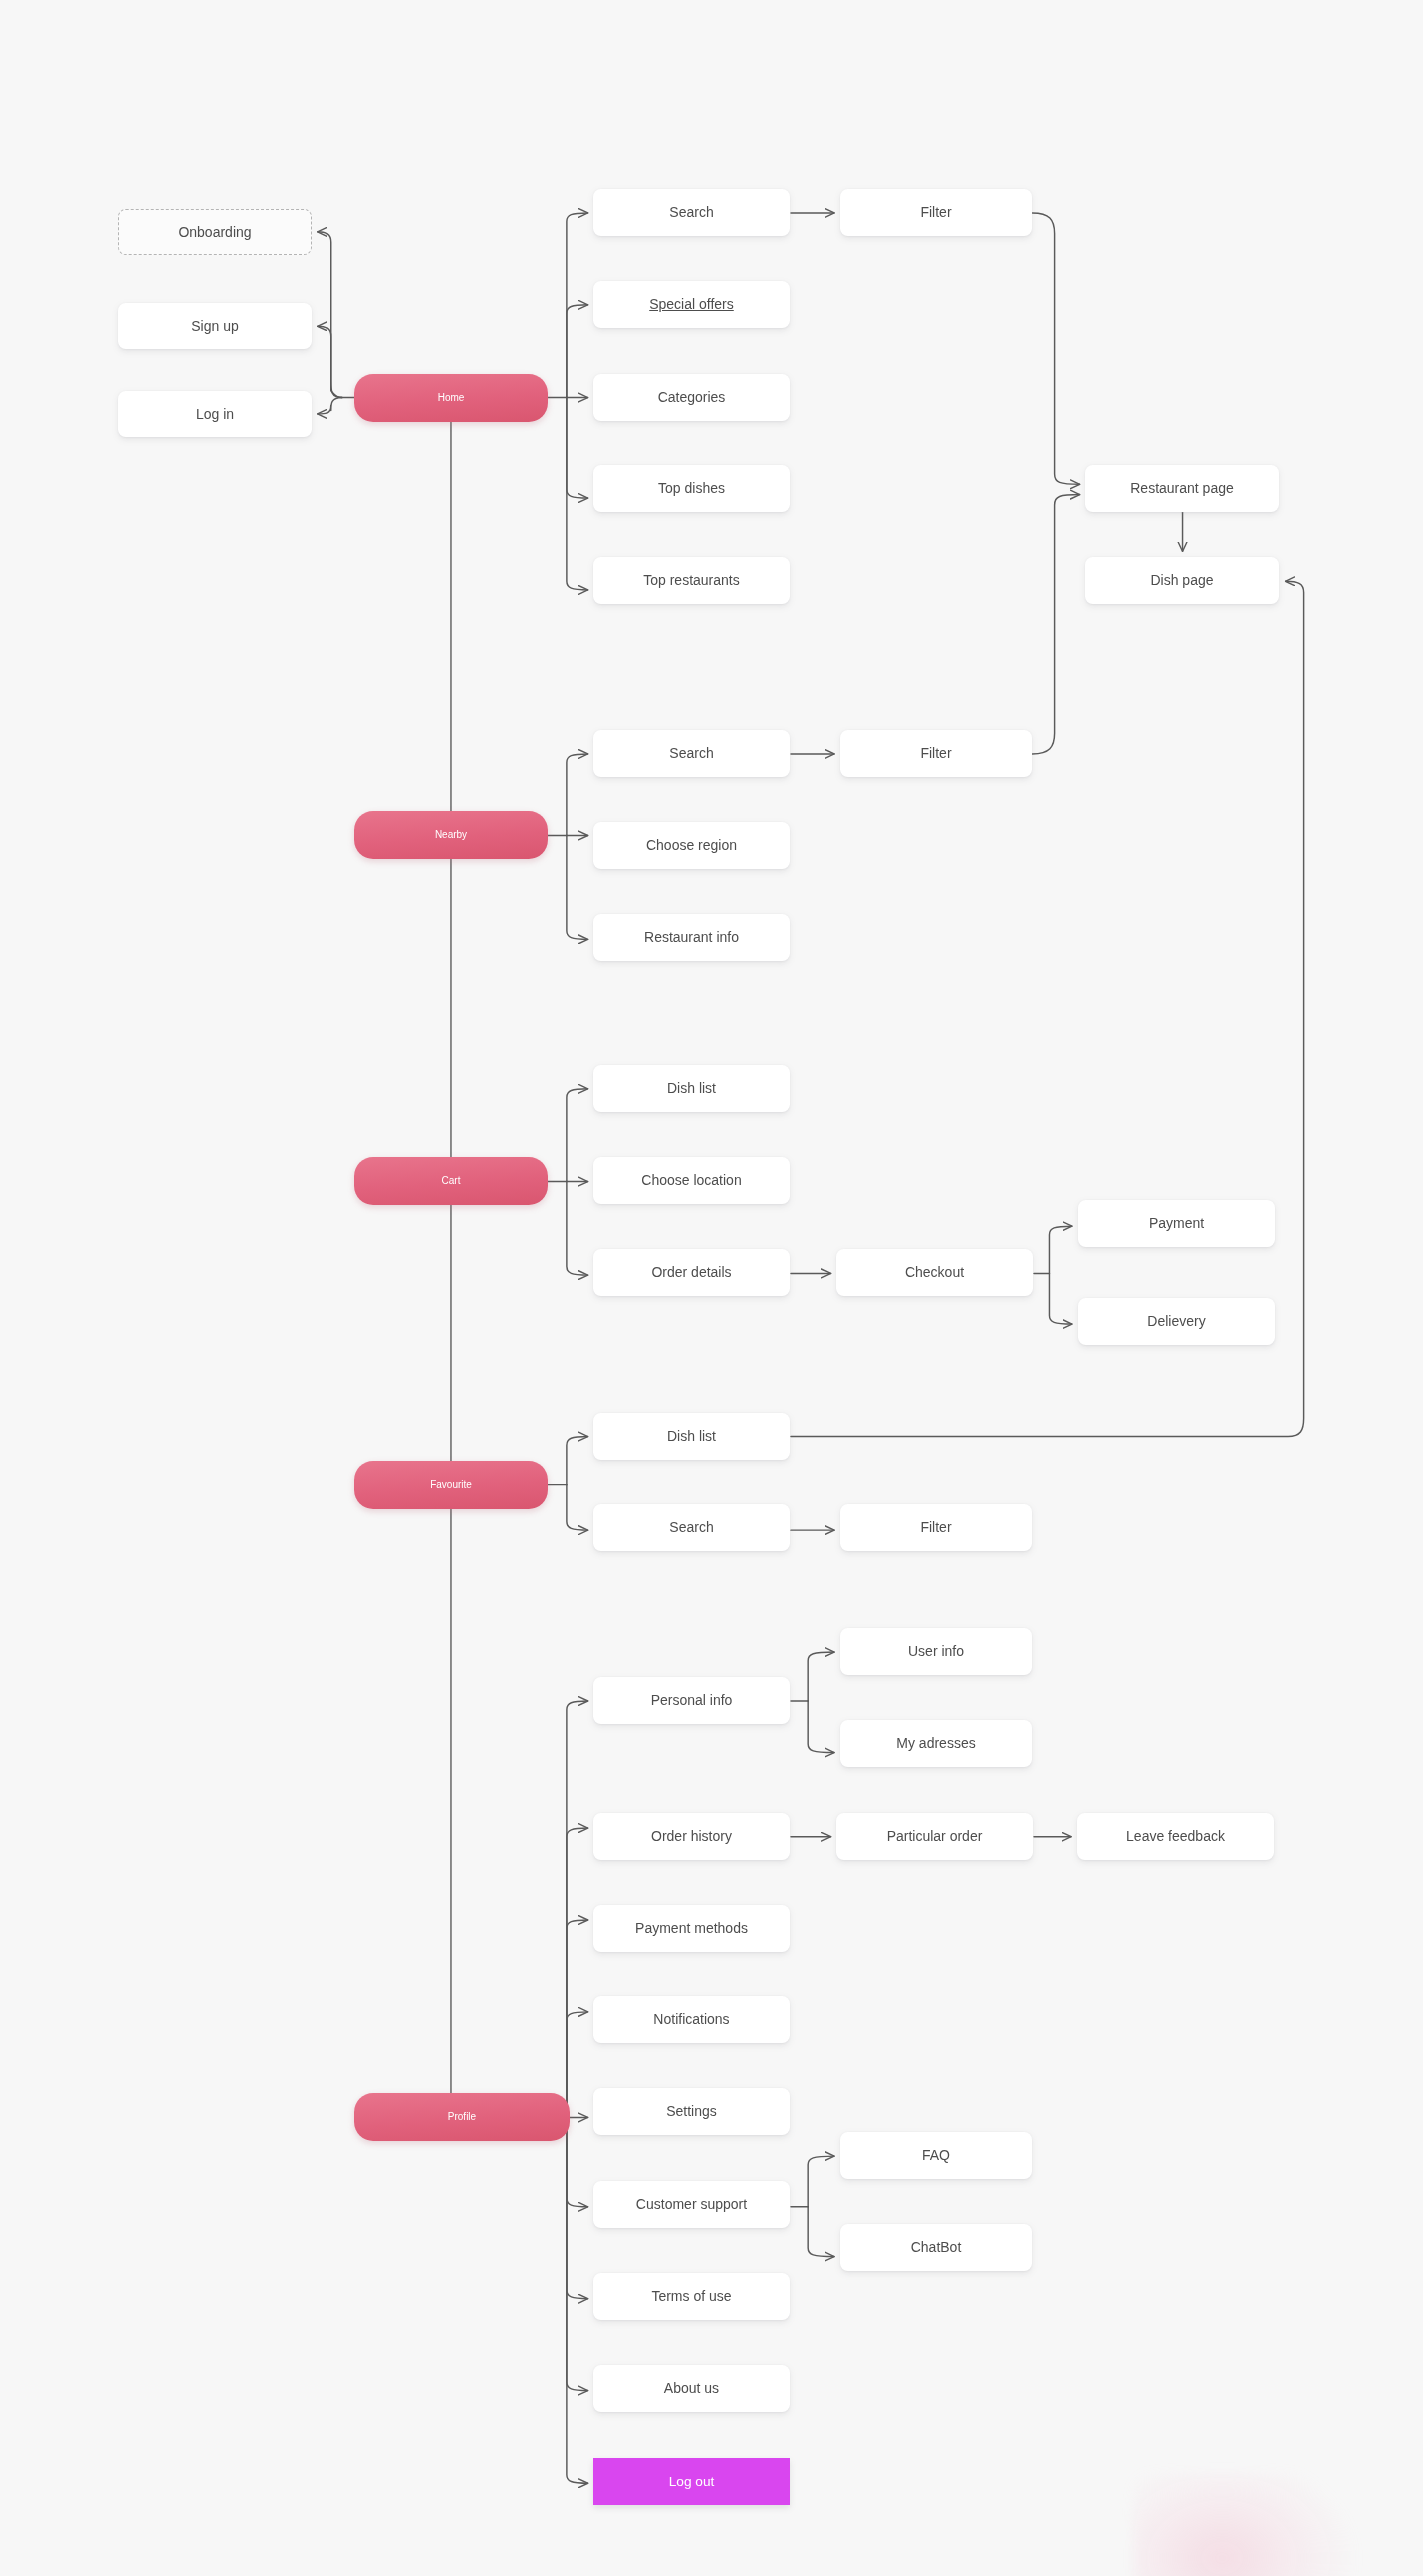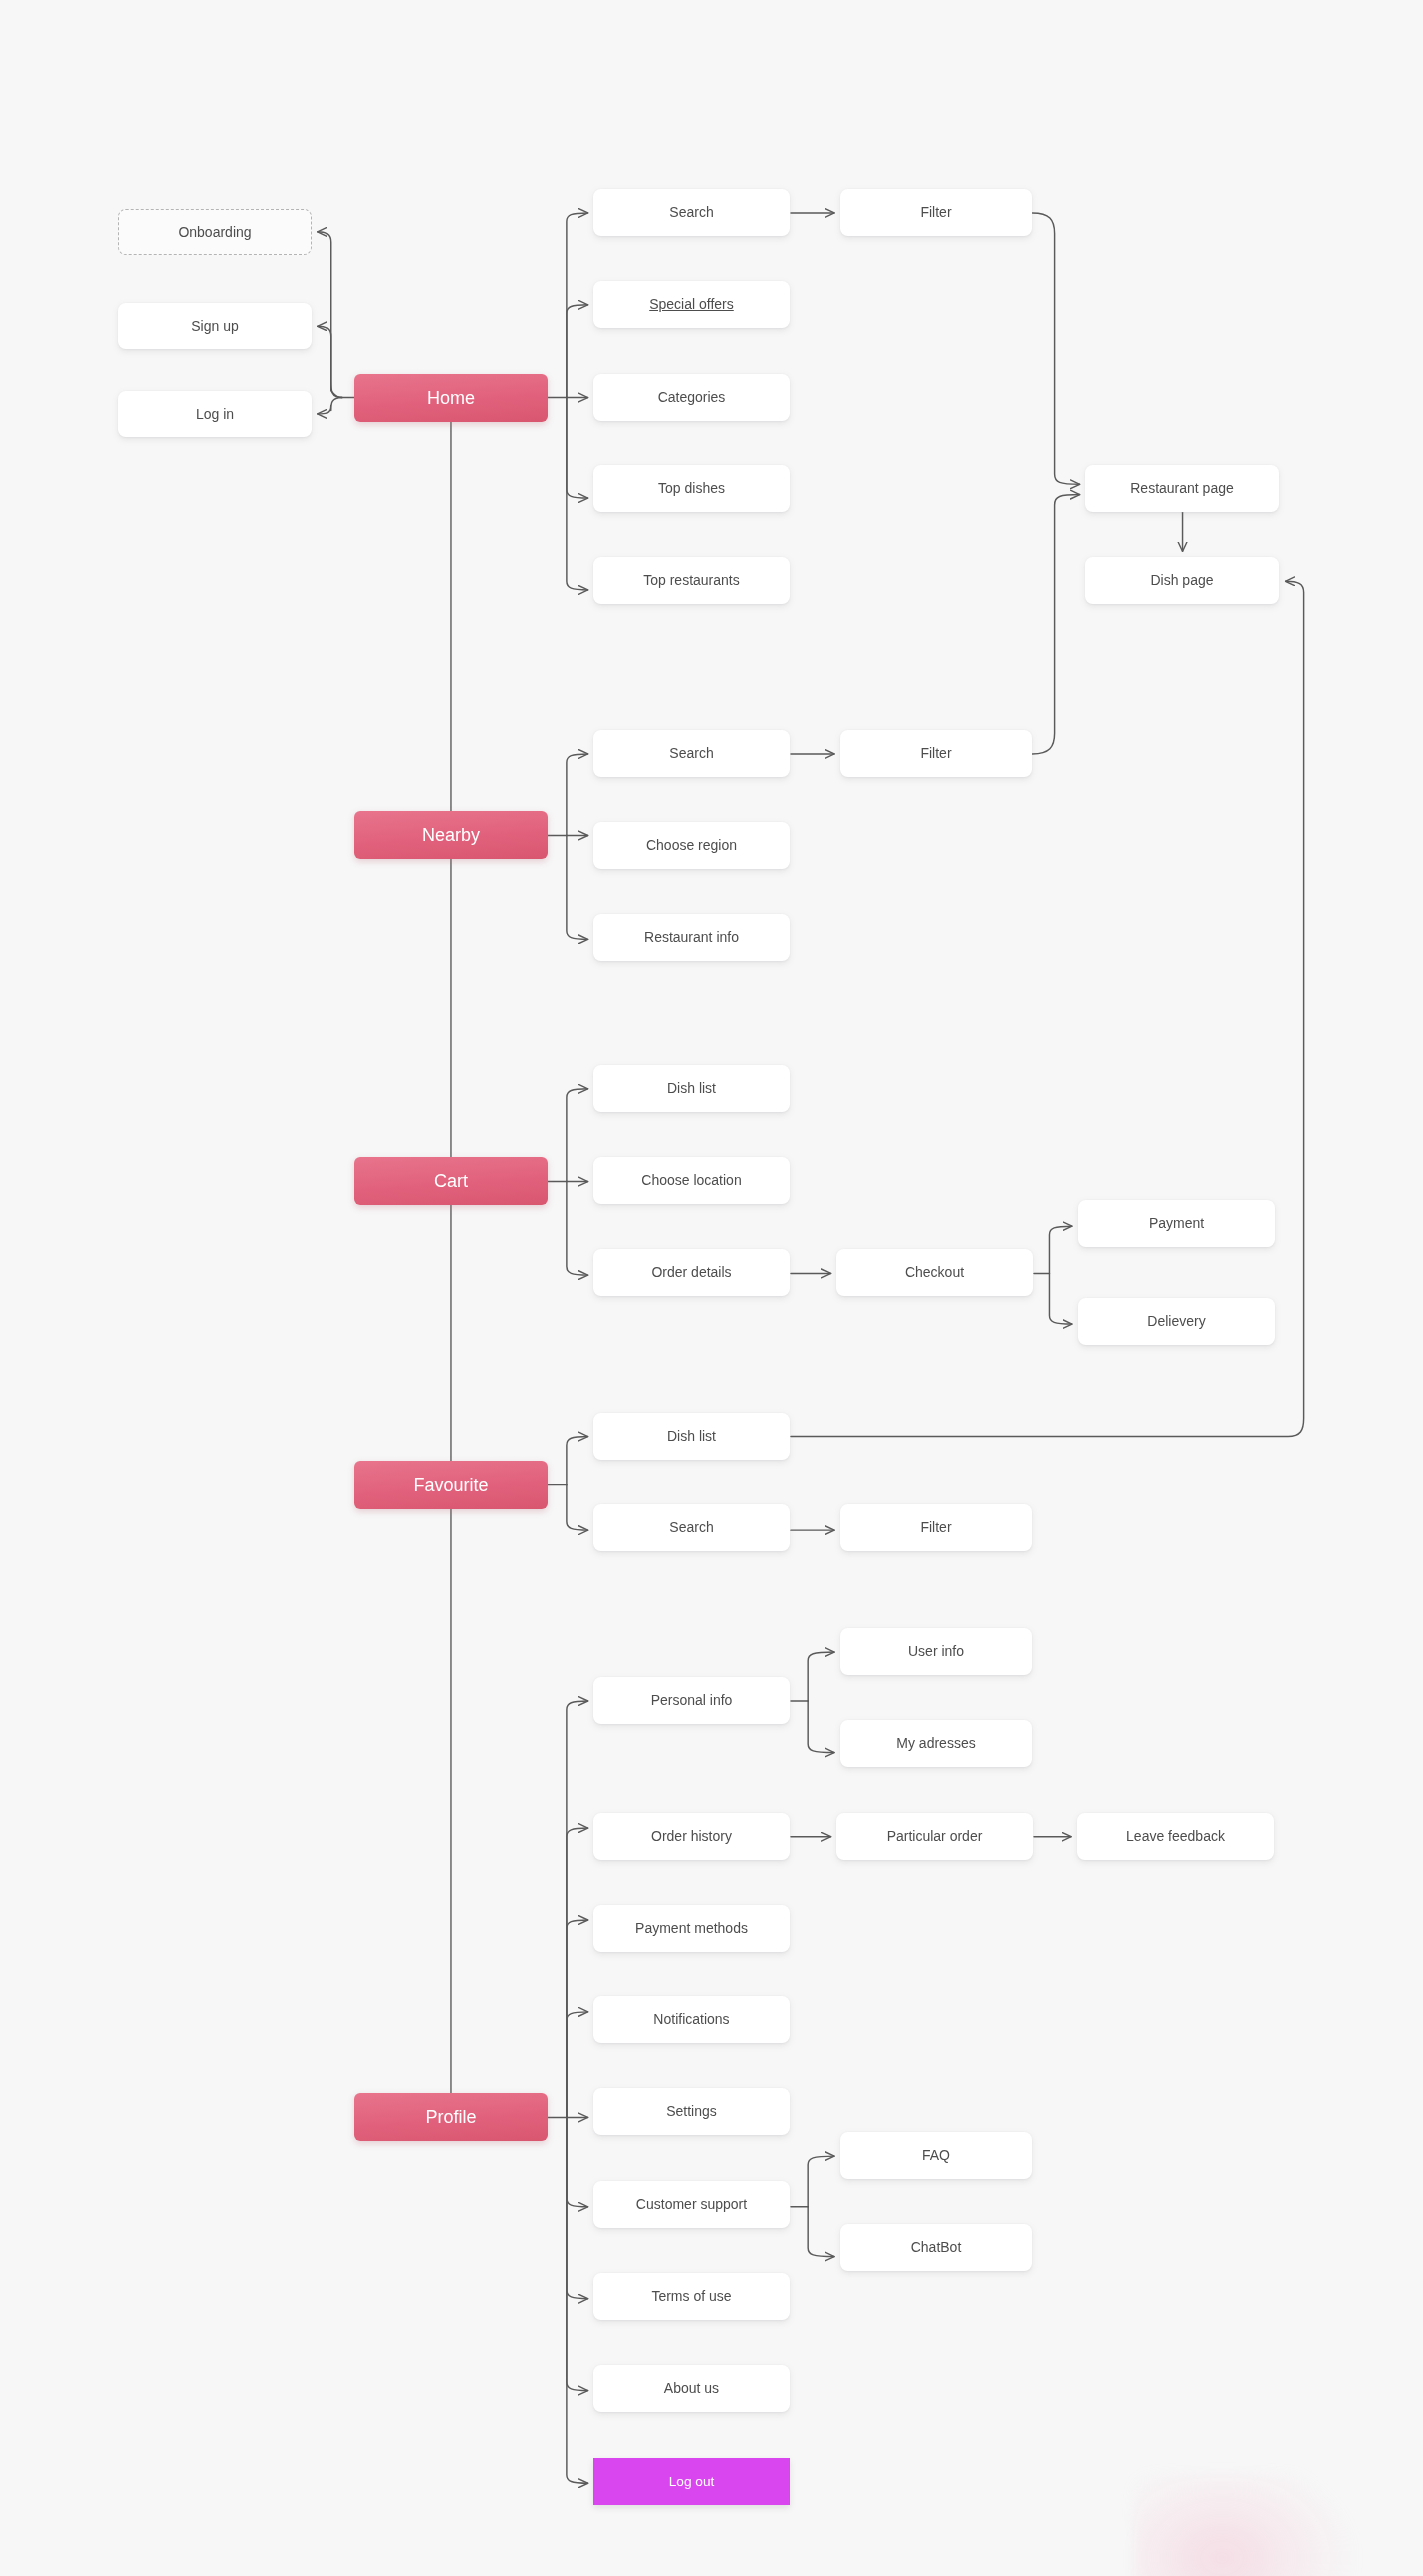--- a/index.html
+++ b/index.html
@@ -56,22 +56,22 @@
     box-shadow: 0 2.6px 6px rgba(120,120,130,0.13), 0 0.9px 1.7px rgba(120,120,130,0.09);
   }
   .node.dashed {
     background: #fbfbfb;
     border: 1.3px dashed #b4b4b4;
     box-shadow: none;
   }
   .node.pink {
     background: linear-gradient(176deg, #e8748c 0%, #e1617c 55%, #d9566f 100%);
     color: #ffffff;
-    border-radius: 6px;
-    font-size: 18px;
+    border-radius: 19px;
+    font-size: 10px;
     box-shadow: 0 2.6px 6.9px rgba(190,110,130,0.28);
   }
   .node.gray {
     background: #d946ef;
     color: #ffffff;
     border-radius: 0;
     font-size: 13.7px;
     box-shadow: 0 2.6px 6px rgba(120,120,130,0.18);
   }
 </style>
@@ -178,21 +178,21 @@
       </div>
       <div class="node pink" style="left: 354px; top: 811px; width: 194px; height: 48px;">
         <span>Nearby</span>
       </div>
       <div class="node pink" style="left: 354px; top: 1157px; width: 194px; height: 48px;">
         <span>Cart</span>
       </div>
       <div class="node pink" style="left: 354px; top: 1461px; width: 194px; height: 48px;">
         <span>Favourite</span>
       </div>
-      <div class="node pink" style="left: 354px; top: 2093px; width: 194px; height: 48px;">
+      <div class="node pink" style="left: 354px; top: 2093px; width: 216px; height: 48px;">
         <span>Profile</span>
       </div>
       <div class="node plain" style="left: 593px; top: 189px; width: 197px; height: 47px;">
         <span>Search</span>
       </div>
       <div class="node plain" style="left: 593px; top: 281px; width: 197px; height: 47px; text-decoration: underline;">
         <span>Special offers</span>
       </div>
       <div class="node plain" style="left: 593px; top: 374px; width: 197px; height: 47px;">
         <span>Categories</span>

